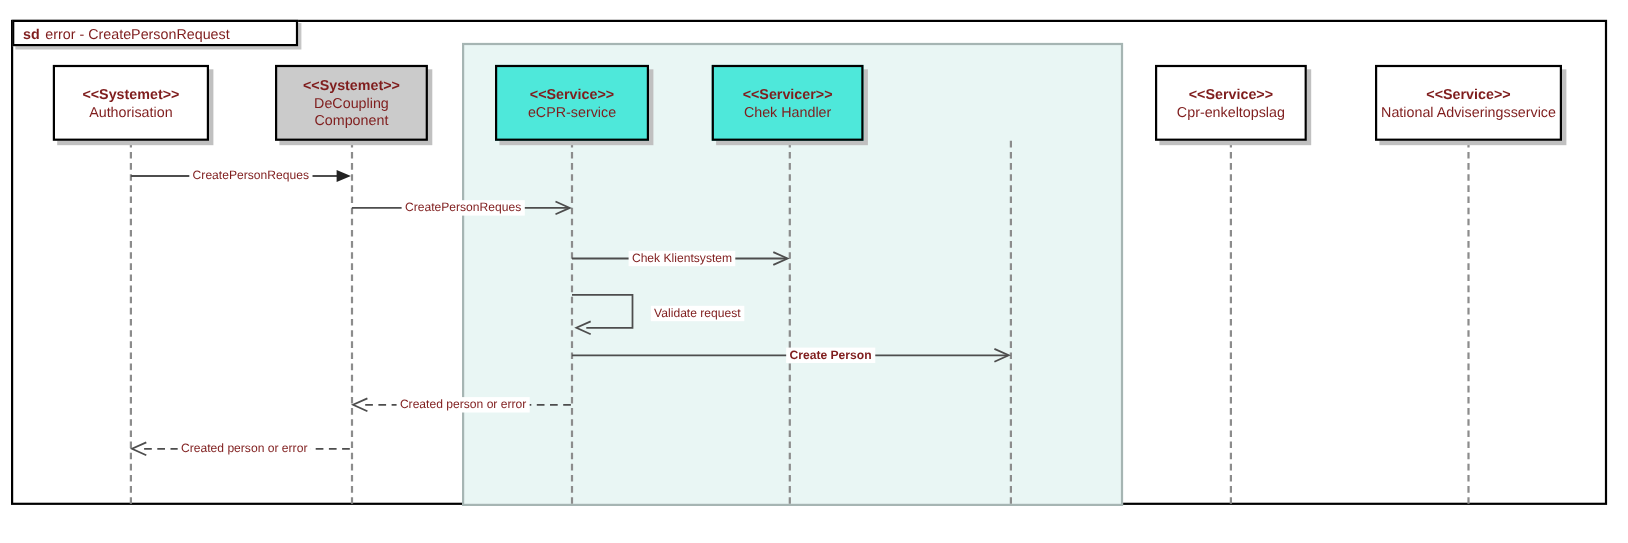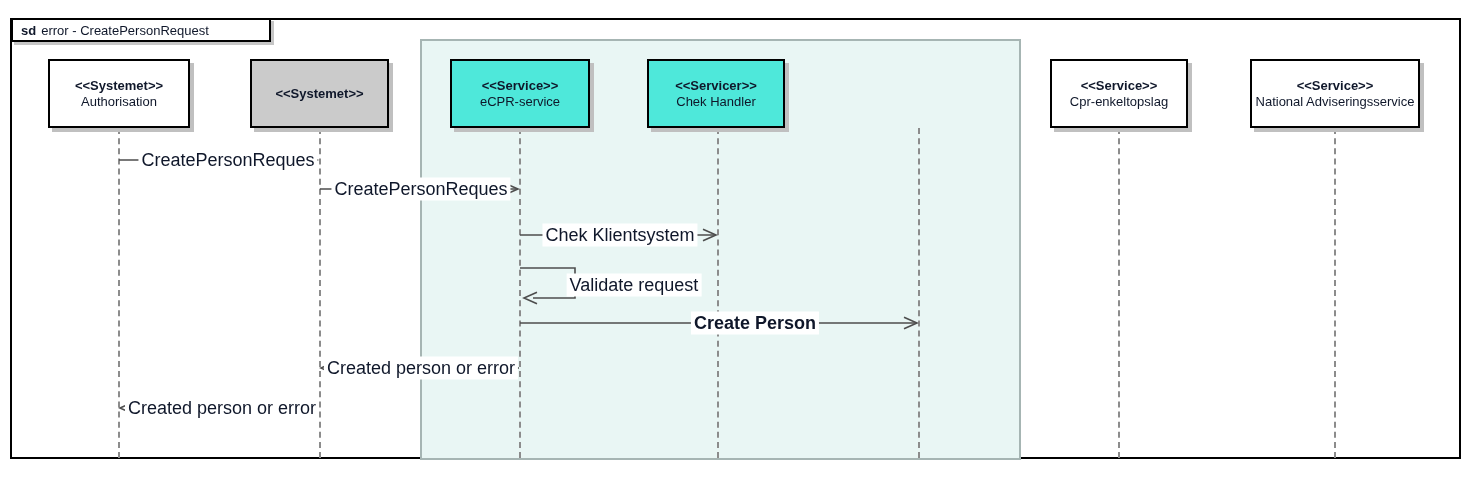--- a/index.html
+++ b/index.html
@@ -1,18 +1,18 @@
 <!DOCTYPE html>
 <html><head>
 <meta charset="utf-8">
 <style>
   html,body { margin:0; padding:0; background:#ffffff; }
   .canvas {
     position:relative; width:1480px; height:494px; background:#ffffff;
-    font-family:"Liberation Sans", sans-serif; color:#0f172a;
+    font-family:"Liberation Sans", sans-serif; color:#7f1d1d;
     overflow:hidden;
   }
   .frame {
     position:absolute; left:10px; top:18px; width:1447px; height:437px;
     border:2px solid #000000; background:transparent;
   }
   .frame-tab {
     position:absolute; left:11px; top:18px; width:240px; height:20px;
     background:#ffffff; border:2px solid #000000;
     display:flex; align-items:center; padding:0 8px;
@@ -31,21 +31,21 @@
     position:absolute; top:59px; height:65px;
     border:2px solid #000000; box-shadow:4px 4px 0 #c0c0c0;
     display:flex; flex-direction:column; justify-content:center; align-items:center;
     text-align:center; font-size:13px; line-height:16px; z-index:3;
     background:#fff;
   }
   .actor .stereo { font-weight:bold; }
   .arrows { position:absolute; left:0; top:0; width:1480px; height:494px; z-index:4; }
   .msg-label {
     position:absolute; transform:translate(-50%,-50%);
-    background:#ffffff; font-size:18px; padding:1px 3px;
+    background:#ffffff; font-size:11px; padding:1px 3px;
     white-space:nowrap; z-index:5;
   }
 </style>
 </head>
 <body>
 
 <div class="canvas">
 
   <div class="frame"></div>
   <div class="frame-tab">
@@ -62,20 +62,21 @@
   <div class="lifeline" style="left:918px"></div>
   <div class="lifeline" style="left:1118px"></div>
   <div class="lifeline" style="left:1334px"></div>
 
   <div class="actor" style="left: 48px; width: 138px; background-color: rgb(255, 255, 255);">
     <div class="stereo">&lt;&lt;Systemet&gt;&gt;</div>
     <div>Authorisation</div>
   </div>
   <div class="actor" style="left: 250px; width: 135px; background-color: rgb(203, 203, 203);">
     <div class="stereo">&lt;&lt;Systemet&gt;&gt;</div>
+    <div>DeCoupling Component</div>
   </div>
   <div class="actor" style="left: 450px; width: 136px; background-color: rgb(78, 232, 218);">
     <div class="stereo">&lt;&lt;Service&gt;&gt;</div>
     <div>eCPR-service</div>
   </div>
   <div class="actor" style="left: 647px; width: 134px; background-color: rgb(78, 232, 218); text-align: right;">
     <div class="stereo">&lt;&lt;Servicer&gt;&gt;</div>
     <div>Chek Handler</div>
   </div>
   <div class="actor" style="left: 1050px; width: 134px; background-color: rgb(255, 255, 255);">

